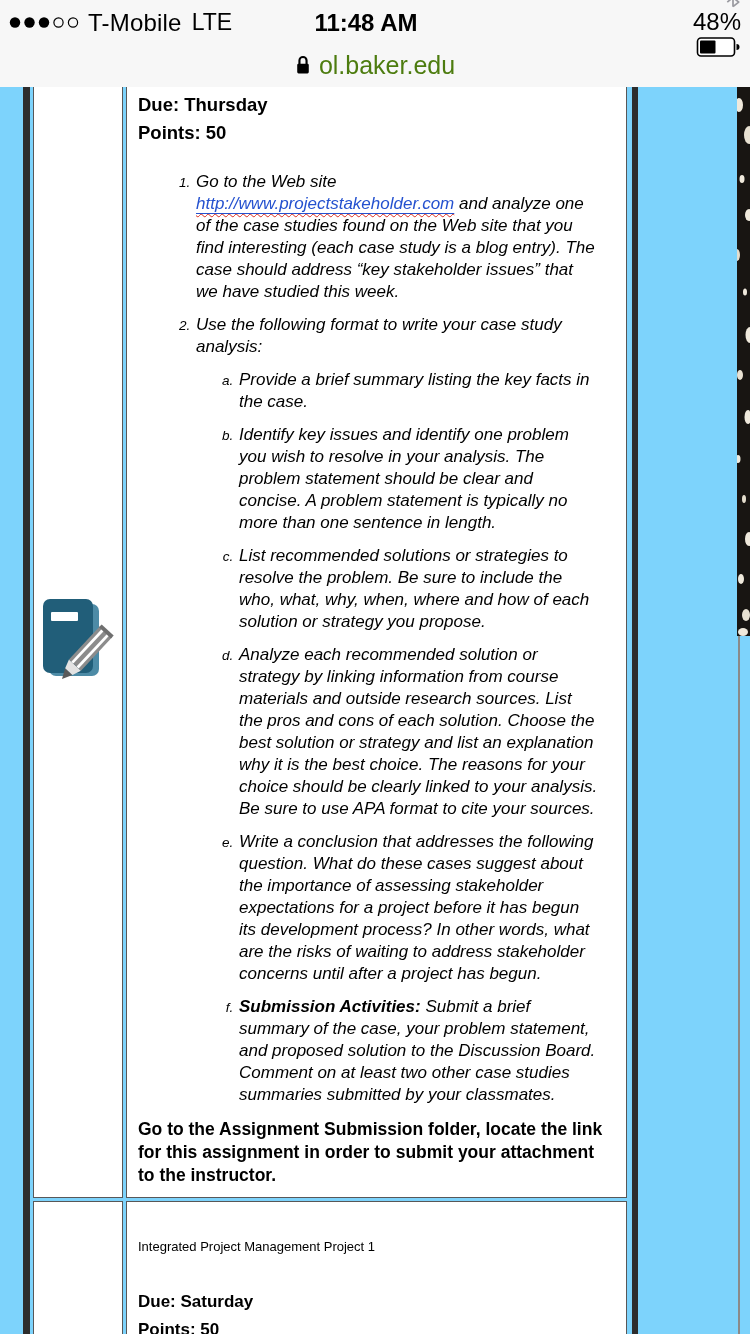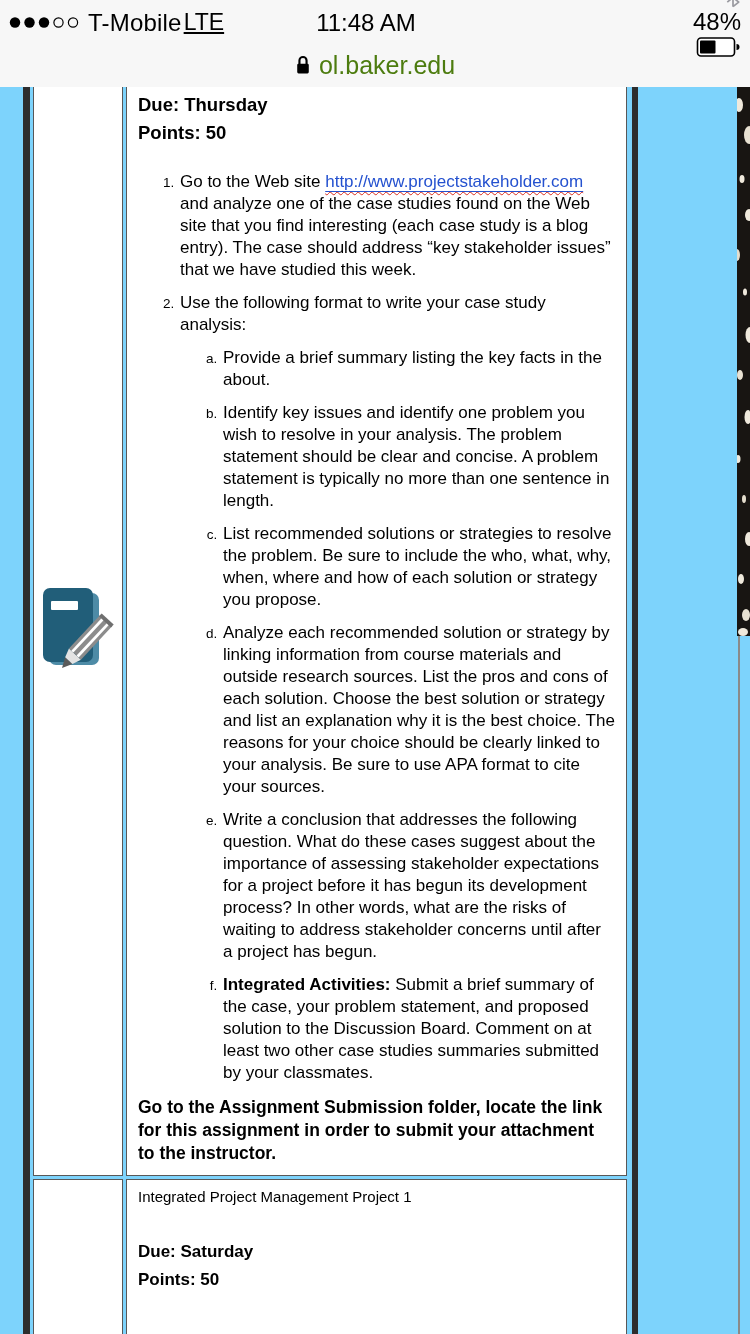--- a/index.html
+++ b/index.html
@@ -8,24 +8,24 @@
     font-family:"Liberation Sans", sans-serif;
     background:#ffffff; color:#000;
     overflow:hidden; position:relative;
   }
 
   
   .statusbar { height:102px; background:#f7f7f7; border-bottom:1px solid #a9a9a9; }
   .status-row { height:45px; position:relative; display:flex; align-items:center; padding:0 9px; }
   .left-group { display:flex; align-items:center; z-index:1; }
   .carrier { font-size:24px; margin-left:7px; letter-spacing:.2px; }
-  .network { font-size:23px; margin-left:2px;text-decoration:underline; }
+  .network { font-size:23px; margin-left:10px; }
   .time {
     position:absolute; left:0; right:18px; text-align:center;
-    font-size:24px; font-weight:normal;
+    font-size:24px; font-weight:bold;
   }
   .right-group { margin-left:auto; display:flex; align-items:flex-end; z-index:1;flex-direction:column; }
   .battery-pct { font-size:24px; }
   .url-row { height:40px; display:flex; align-items:center; justify-content:center; gap:8px; }
   .url-text { font-size:25px; color:#4d7c0f; }
 
   
   .page { position:absolute; top:87px; left:0; right:0; bottom:0; overflow:hidden; background:#7dd3fc; }
   .vline-left  { position:absolute; left:23px;  top:0; bottom:0; width:7px; background:#2d2d2d; }
   .vline-right { position:absolute; left:632px; top:0; bottom:0; width:6px; background:#2d2d2d; }
@@ -34,32 +34,32 @@
 
   table.content {
     position:absolute; left:30px; top:-6px; width:600px;
     border-collapse:separate; border-spacing:3px;
   }
   td { border:1px solid #585858; background:#fff; vertical-align:top; }
   td.icon-cell { width:90px; vertical-align:middle; text-align:center; }
   td.body-cell { padding:6px 11px 10px; font-size:17px; line-height:22px; }
 
   .duepoints { font-size:18.5px; font-weight:bold; line-height:28px; }
-  ol.steps { margin:24px 0 12px; padding-left:40px; }
+  ol.steps { margin:24px 16px 12px; padding-left:40px;font-style:italic; }
   ol.steps > li { margin-bottom:11px; padding-left:2px; }
   ol.sub { list-style-type:lower-alpha; margin:11px 0 0 0; padding-left:41px; }
   ol.sub > li { margin-bottom:11px; padding-left:2px; }
   li::marker { font-size:13.5px; }
 
   .misspelled { text-decoration:underline wavy #d92b1c; text-decoration-thickness:1px; text-underline-offset:4px; }
   a.weblink { color:#2451cf; text-decoration:underline; cursor:pointer; }
 
   .submit-note { font-weight:bold; font-size:17.5px; line-height:23px; margin-top:5px; }
 
-  .a2-title { font-size:15px; }
+  .a2-title { font-size:13px; margin-top:28px; }
   .a2-duepoints { font-size:17px; font-weight:bold; line-height:28px; margin-top:30px; }
 </style>
 </head>
 <body>
 
 <div class="statusbar">
   <div class="status-row">
     <div class="left-group">
       <svg width="72" height="13" viewBox="0 0 72 13">
         <circle cx="6" cy="6.5" r="5.2" fill="#000"></circle>
@@ -139,26 +139,26 @@
       </td>
       <td class="body-cell">
         <div class="duepoints">
           <div>Due: Thursday</div>
           <div>Points: 50</div>
         </div>
         <ol class="steps">
           <li><span>Go to the Web site </span><span class="misspelled"><a class="weblink">http://www.projectstakeholder.com</a></span><span> and analyze one of the case studies found on the Web site that you find interesting (each case study is a blog entry). The case should address “key stakeholder issues” that we have studied this week.</span></li>
           <li><span>Use the following format to write your case study analysis:</span>
             <ol class="sub">
-              <li>Provide a brief summary listing the key facts in the about.</li>
+              <li>Provide a brief summary listing the key facts in the case.</li>
               <li>Identify key issues and identify one problem you wish to resolve in your analysis. The problem statement should be clear and concise. A problem statement is typically no more than one sentence in length.</li>
               <li>List recommended solutions or strategies to resolve the problem. Be sure to include the who, what, why, when, where and how of each solution or strategy you propose.</li>
               <li>Analyze each recommended solution or strategy by linking information from course materials and outside research sources. List the pros and cons of each solution. Choose the best solution or strategy and list an explanation why it is the best choice. The reasons for your choice should be clearly linked to your analysis. Be sure to use APA format to cite your sources.</li>
               <li>Write a conclusion that addresses the following question. What do these cases suggest about the importance of assessing stakeholder expectations for a project before it has begun its development process? In other words, what are the risks of waiting to address stakeholder concerns until after a project has begun.</li>
-              <li><b>Integrated Activities:</b><span> Submit a brief summary of the case, your problem statement, and proposed solution to the Discussion Board. Comment on at least two other case studies summaries submitted by your classmates.</span></li>
+              <li><b>Submission Activities:</b><span> Submit a brief summary of the case, your problem statement, and proposed solution to the Discussion Board. Comment on at least two other case studies summaries submitted by your classmates.</span></li>
             </ol>
           </li>
         </ol>
         <p class="submit-note">Go to the Assignment Submission folder, locate the link for this assignment in order to submit your attachment to the instructor.</p>
       </td>
     </tr>
 
     <tr>
       <td class="icon-cell" style="height:480px;"></td>
       <td class="body-cell">

